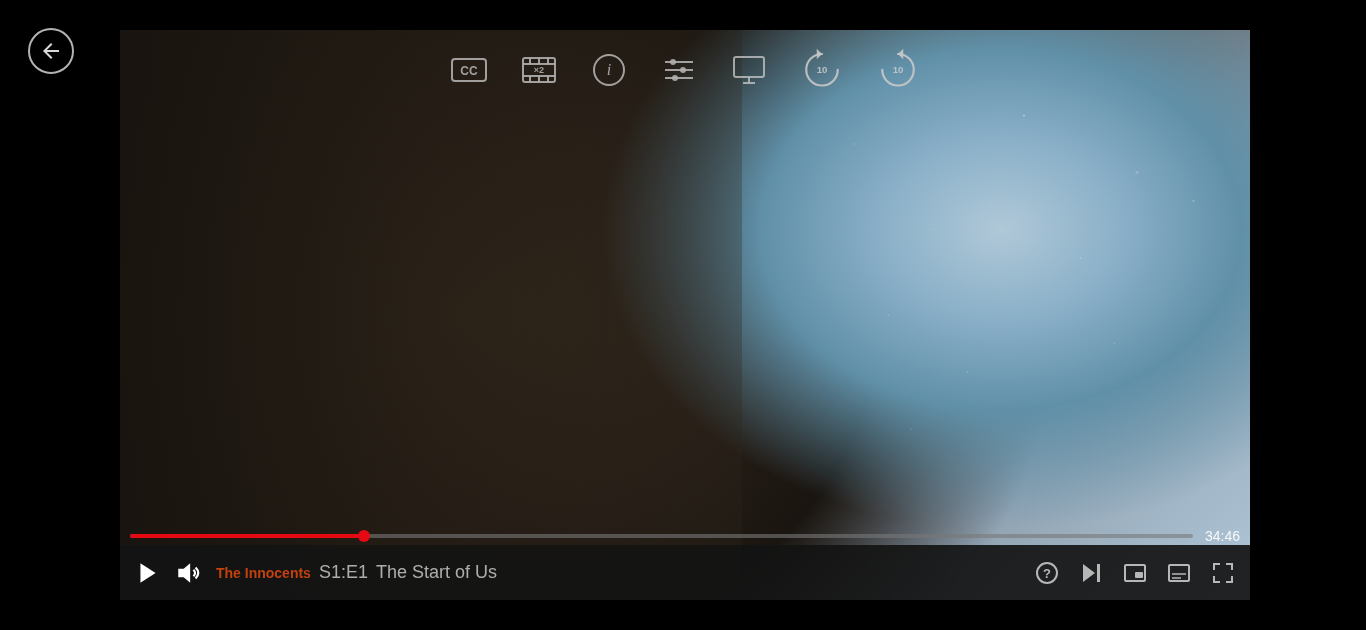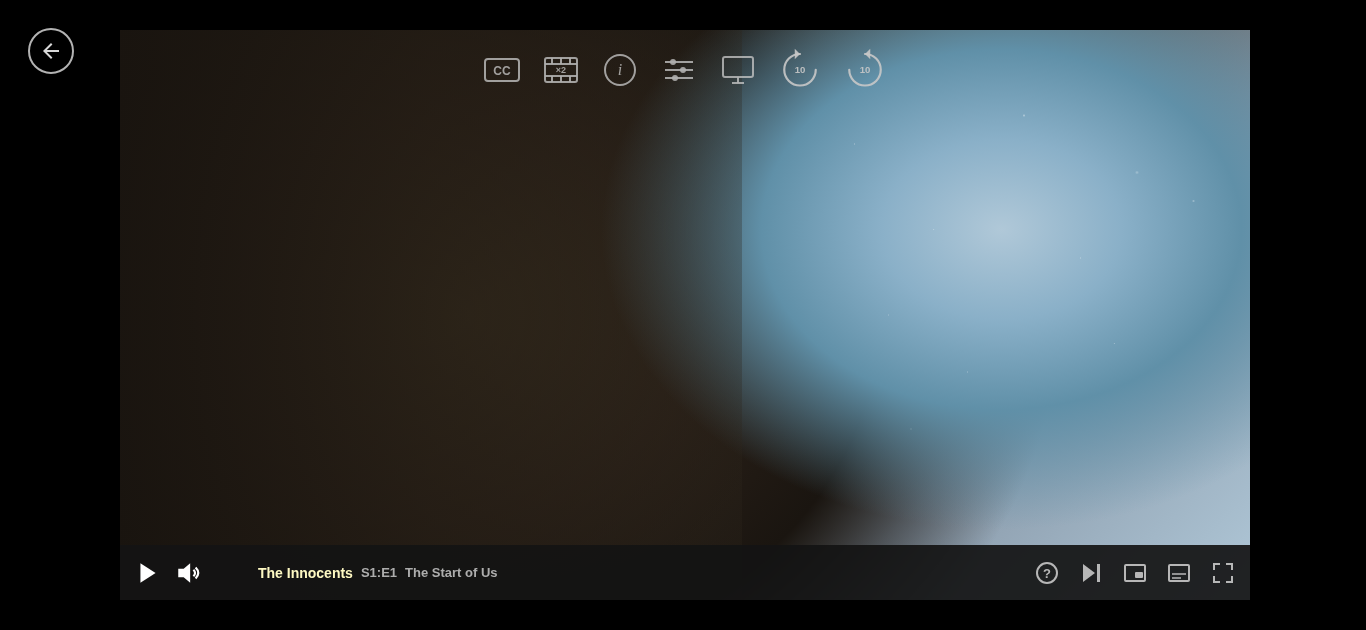--- a/index.html
+++ b/index.html
@@ -104,21 +104,21 @@
     
     .top-controls {
       position: absolute;
       top: 0;
       left: 0;
       right: 0;
       height: 80px;
       display: flex;
       align-items: center;
       justify-content: center;
-      gap: 19px;
+      gap: 30px;
       z-index: 5;
     }
 
     .ctrl-icon {
       width: 40px;
       height: 40px;
       display: flex;
       align-items: center;
       justify-content: center;
       cursor: pointer;
@@ -235,29 +235,27 @@
     }
 
     .title-info {
       display: flex;
       align-items: center;
       gap: 8px;
       margin-left: 4px;
       flex: 1;
     }
     .title-main {
-      color: #fef9c3;
+      color: #c2410c;
       font-size: 14px;
       font-weight: bold;
-      margin-left: 42px;
     }
     .title-meta {
       color: rgba(200,200,200,0.85);
-      font-size: 13px;
-      font-weight: bold;
+      font-size: 18px;
     }
 
     .bottom-right-controls {
       display: flex;
       align-items: center;
       gap: 14px;
     }
     .bottom-ctrl-btn {
       width: 30px;
       height: 30px;
@@ -356,20 +354,28 @@
 
       <div class="replay-icon">
         <svg viewBox="0 0 48 48" xmlns="http://www.w3.org/2000/svg">
           <path d="M24 8 C34 8 42 16 42 26 C42 36 34 44 24 44 C14 44 6 36 6 26" stroke="rgba(200,200,200,0.9)" stroke-width="2.5" fill="none" stroke-linecap="round"></path>
           <polygon points="24,8 30,2 30,14" fill="rgba(200,200,200,0.9)"></polygon>
           <text x="24" y="30" text-anchor="middle" font-size="11" fill="rgba(200,200,200,0.9)" font-family="Arial" font-weight="bold">10</text>
         </svg>
       </div>
     </div>
 
+    <div class="progress-area">
+      <div class="progress-bar-bg">
+        <div class="progress-bar-fill">
+          <div class="progress-thumb"></div>
+        </div>
+      </div>
+      <div class="time-display">34:46</div>
+    </div>
 
     <div class="bottom-controls">
 
       <div class="play-btn">
         <svg viewBox="0 0 24 24" xmlns="http://www.w3.org/2000/svg">
           <polygon points="5,3 19,12 5,21"></polygon>
         </svg>
       </div>
 
       <div class="volume-btn">

